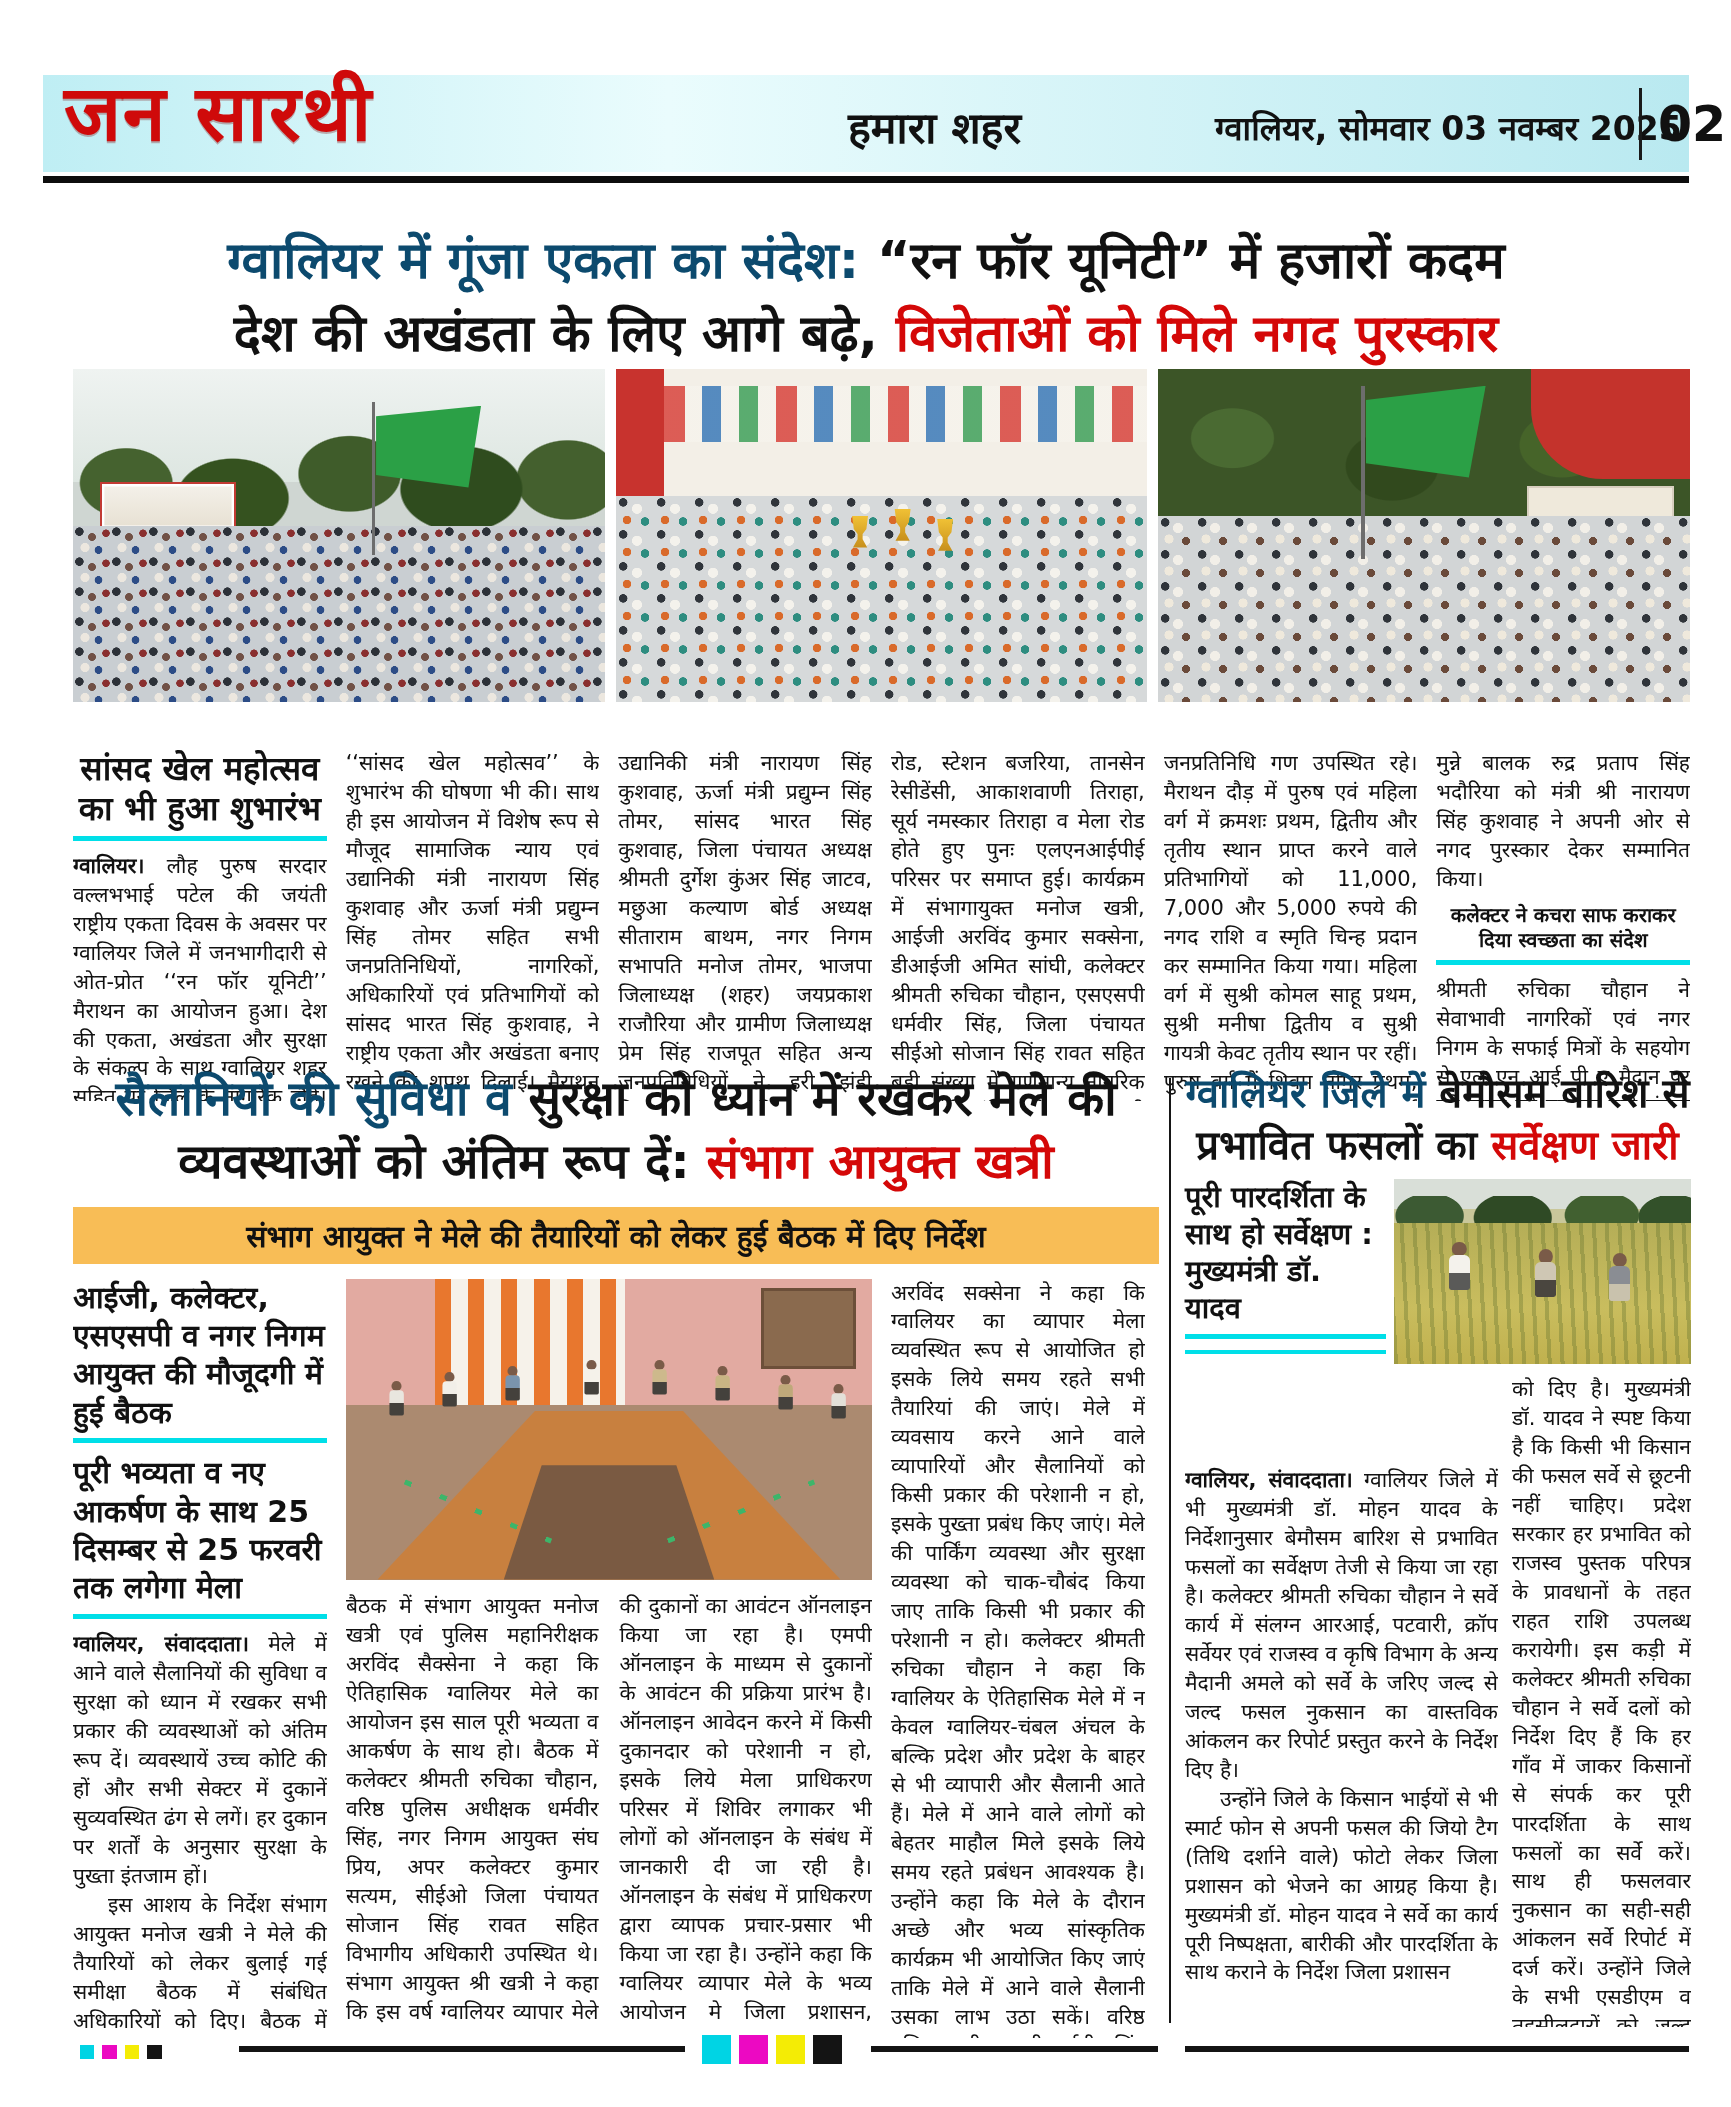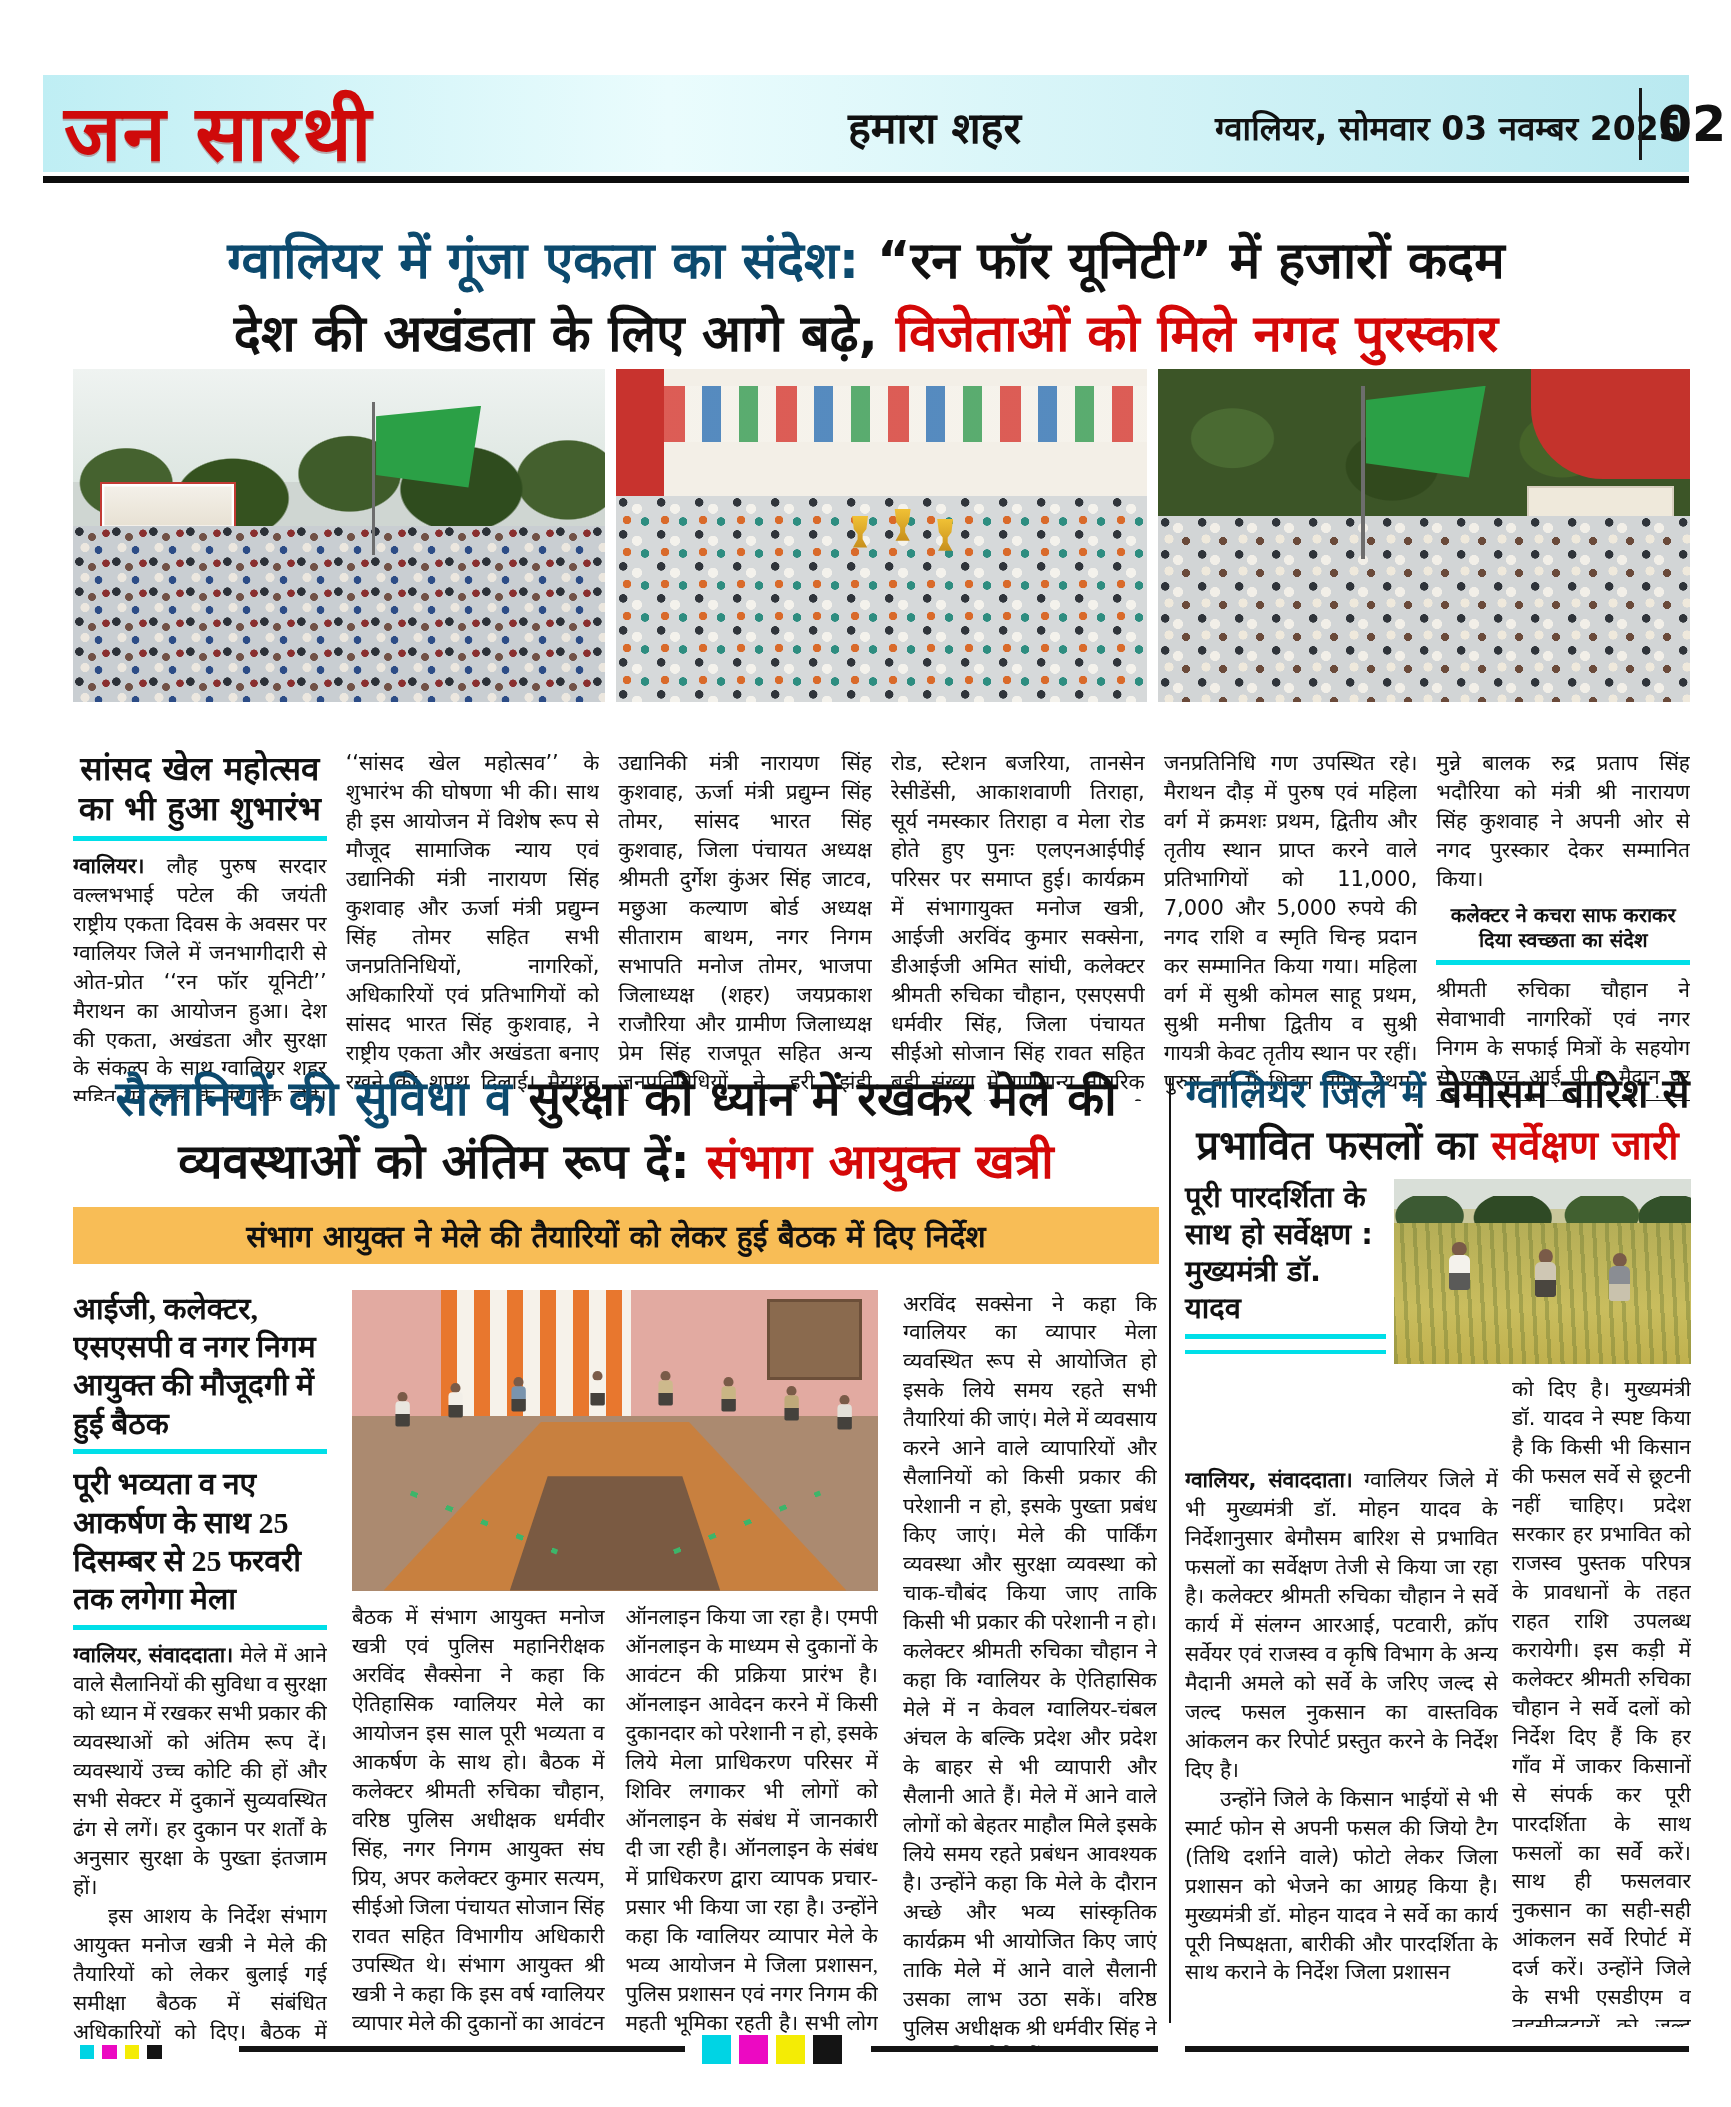--- a/index.html
+++ b/index.html
@@ -2,21 +2,21 @@
 <html style="font-size:12.8px"><head>
 <meta charset="utf-8">
 <style>
   html,body{margin:0;padding:0;background:#ffffff;}
   .page{position:relative;width:1732px;height:2108px;background:#fff;overflow:hidden;
         font-family:"DejaVu Sans","Liberation Sans",sans-serif;color:#111;}
   i{display:block;position:absolute;}
 
   
   .masthead{position:absolute;left:43px;top:75px;width:1646px;height:97px;
-    background:linear-gradient(90deg,#bfeef4,#eafcfd 38%,#b9e9f0);display:flex;align-items:flex-end;
+    background:linear-gradient(90deg,#bfeef4,#eafcfd 38%,#b9e9f0);display:flex;align-items:flex-start;
     padding:0 21px;box-sizing:border-box;}
   .logo{font-size:77px;font-weight:900;color:#cf0a0a;line-height:1;letter-spacing:1.6px;
     text-shadow:0 2.4px 0 rgba(122,0,0,.30);}
   .section-name{position:absolute;left:805px;top:22px;font-size:43px;font-weight:800;}
   .dateline{position:absolute;left:1172px;top:30px;font-size:33px;font-weight:800;}
   .mast-divider{left:1596px;top:12.8px;width:3.2px;height:72px;background:#1a1a1a;}
   .page-num{position:absolute;left:1615px;top:21px;font-size:49px;font-weight:900;}
   .mast-rule{position:absolute;left:43px;top:176px;width:1646px;height:7.2px;background:#0d0d0d;}
 
   
@@ -123,21 +123,21 @@
   .cyan-rule{position:static;display:block;height:4.8px;background:#00dfe8;margin:6.4px 0 11px;}
   .lead-in{font-weight:800;}
   .subhead6{font-size:20px;line-height:1.25;font-weight:800;text-align:center;margin:9.6px 0 0;}
   .indent{text-indent:35px;}
 
   
   .fair{position:absolute;left:73px;top:1067px;width:1086px;height:957px;}
   .fair-head{margin:0;text-align:center;font-size:48px;font-weight:800;line-height:1.32;}
   .fair-band{margin-top:12.8px;background:#f8bd56;text-align:center;font-size:30px;
     font-weight:800;padding:8px 0;}
-  .fair-cols{display:flex;gap:25px;margin-top:26px;height:759px;overflow:hidden;font-family:Liberation Serif, serif;}
+  .fair-cols{display:flex;gap:19px;margin-top:15px;height:759px;overflow:hidden;}
   .fair-c1{width:254px;overflow:hidden;}
   .fair-mid{width:526px;overflow:hidden;}
   .fair-c4{width:254px;overflow:hidden;}
   .sub{font-size:30px;font-weight:800;line-height:1.28;}
   .meeting-photo{position:relative;height:301px;overflow:hidden;}
   .fair-mid-text{margin-top:12.8px;column-count:2;column-gap:21px;height:440px;overflow:hidden;}
 
   
   .vdiv{position:absolute;left:1169px;top:1078px;width:2.4px;height:945px;background:#161616;}
 

